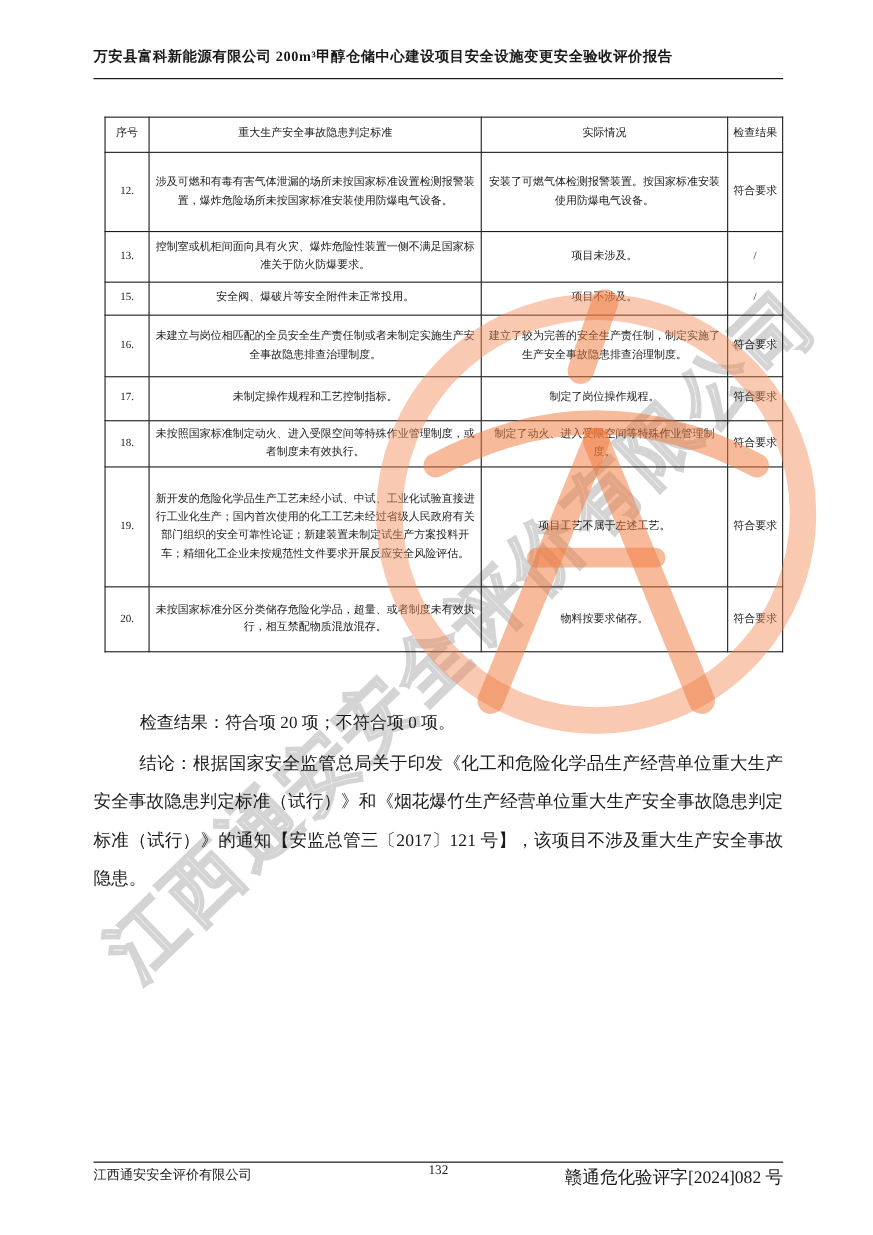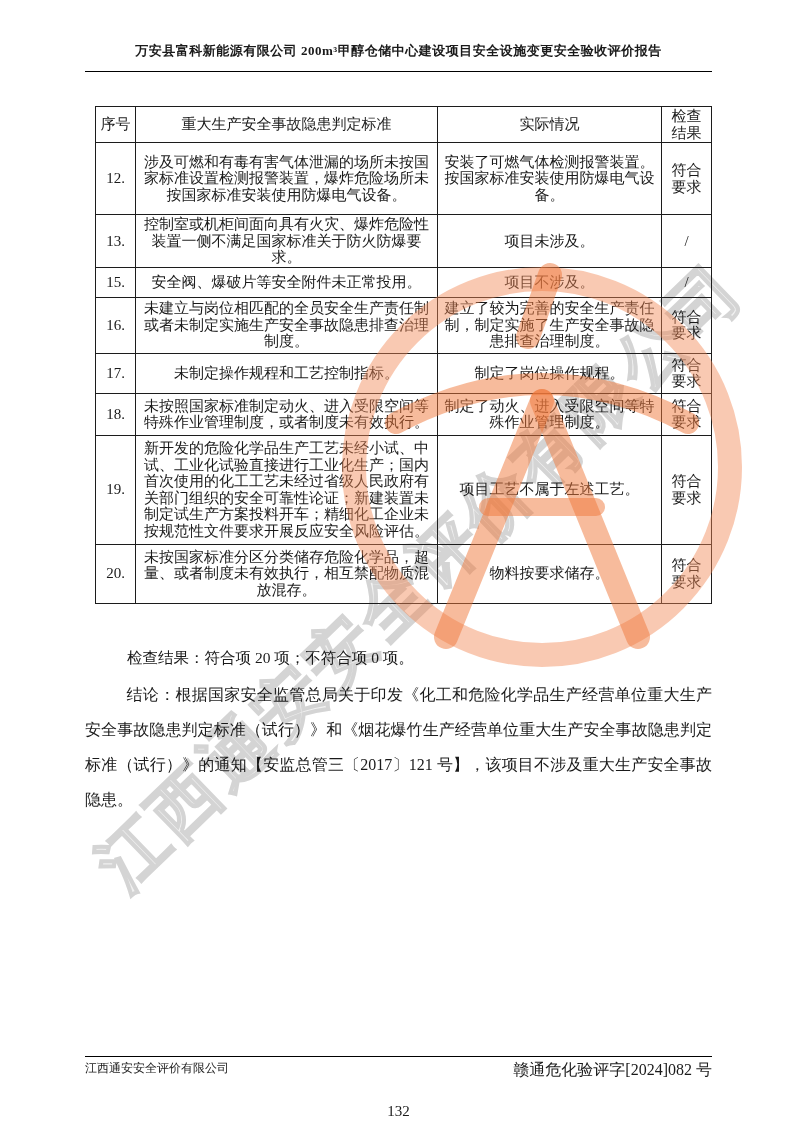--- a/index.html
+++ b/index.html
@@ -3,28 +3,28 @@
 <meta charset="utf-8">
 <style>
   html,body{margin:0;padding:0;background:#ffffff;}
   .page{
     position:relative;width:794px;height:1123px;margin:0 auto;background:#ffffff;
     overflow:hidden;font-family:"Liberation Serif","DejaVu Serif",serif;color:#1a1a1a;
   }
   .content{position:absolute;inset:0;z-index:1;}
   
   .doc-title{
-    position:absolute;left:85px;top:42px;width:627px;text-align:center;
+    position:absolute;left:85px;top:42px;width:627px;text-align:left;
     font-size:13px;font-weight:bold;letter-spacing:.5px;white-space:nowrap;
   }
   .header-rule{position:absolute;left:85px;top:71px;width:627px;border-top:1.8px solid #000;}
   
   .doc-table{
     position:absolute;left:95px;top:106px;width:616px;border-collapse:collapse;
-    table-layout:fixed;font-size:15px;line-height:16.5px;
+    table-layout:fixed;font-size:10px;line-height:16.5px;
   }
   .doc-table td,.doc-table th{
     border:1px solid #1c1c1c;text-align:center;vertical-align:middle;
     padding:1px 4px;font-weight:normal;overflow:hidden;
   }
   .doc-table .c-no{width:40px;}
   .doc-table .c-crit{width:302px;}
   .doc-table .c-act{width:224px;}
   .doc-table .c-res{width:50px;}
   tr.h-head{height:32px;}
@@ -41,21 +41,21 @@
   .check-result{
     position:absolute;left:127px;top:648px;width:585px;font-size:15.5px;line-height:20px;
   }
   .conclusion{
     position:absolute;left:85px;top:677px;width:627px;font-size:16px;line-height:35px;
     text-align:justify;text-indent:2.6em;
   }
   
   .footer-rule{position:absolute;left:85px;top:1056px;width:627px;border-top:1.5px solid #000;}
   .footer-company{position:absolute;left:85px;top:1060px;font-size:12px;}
-  .footer-page{position:absolute;left:85px;top:1056px;width:627px;text-align:center;font-size:15px;margin-top:47px;}
+  .footer-page{position:absolute;left:85px;top:1056px;width:627px;text-align:center;font-size:12px;}
   .footer-doc{position:absolute;right:82px;top:1060px;font-size:16px;}
   
   .wm-back{position:absolute;inset:0;z-index:0;pointer-events:none;}
   .wm-front{position:absolute;inset:0;z-index:2;pointer-events:none;}
   .wm-diagonal{
     position:absolute;left:420px;top:577px;transform:translate(-50%,-50%) rotate(-44deg);
     font-size:68px;font-weight:bold;letter-spacing:4px;white-space:nowrap;
     color:rgba(216,216,216,0.35);-webkit-text-stroke:2px #d4d4d4;
     font-family:"Liberation Serif","DejaVu Serif",serif;
   }

